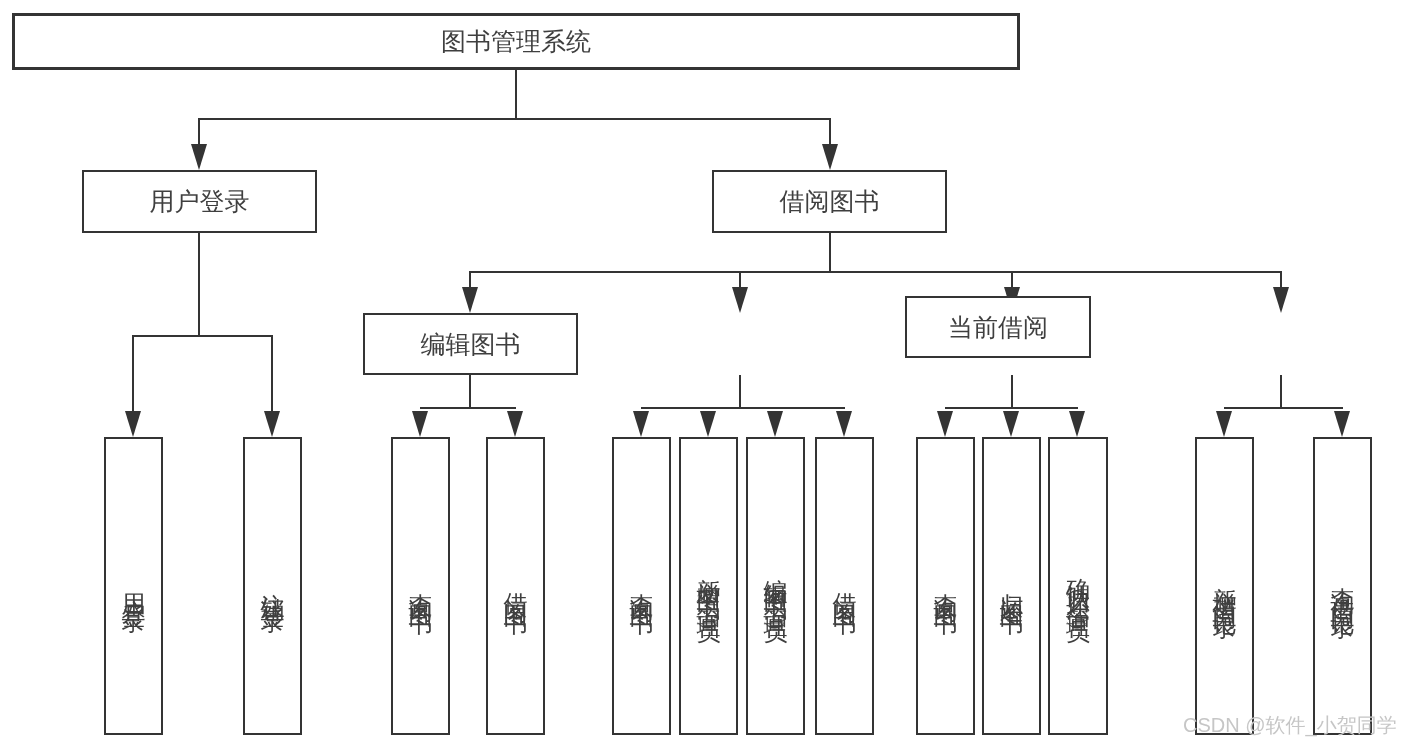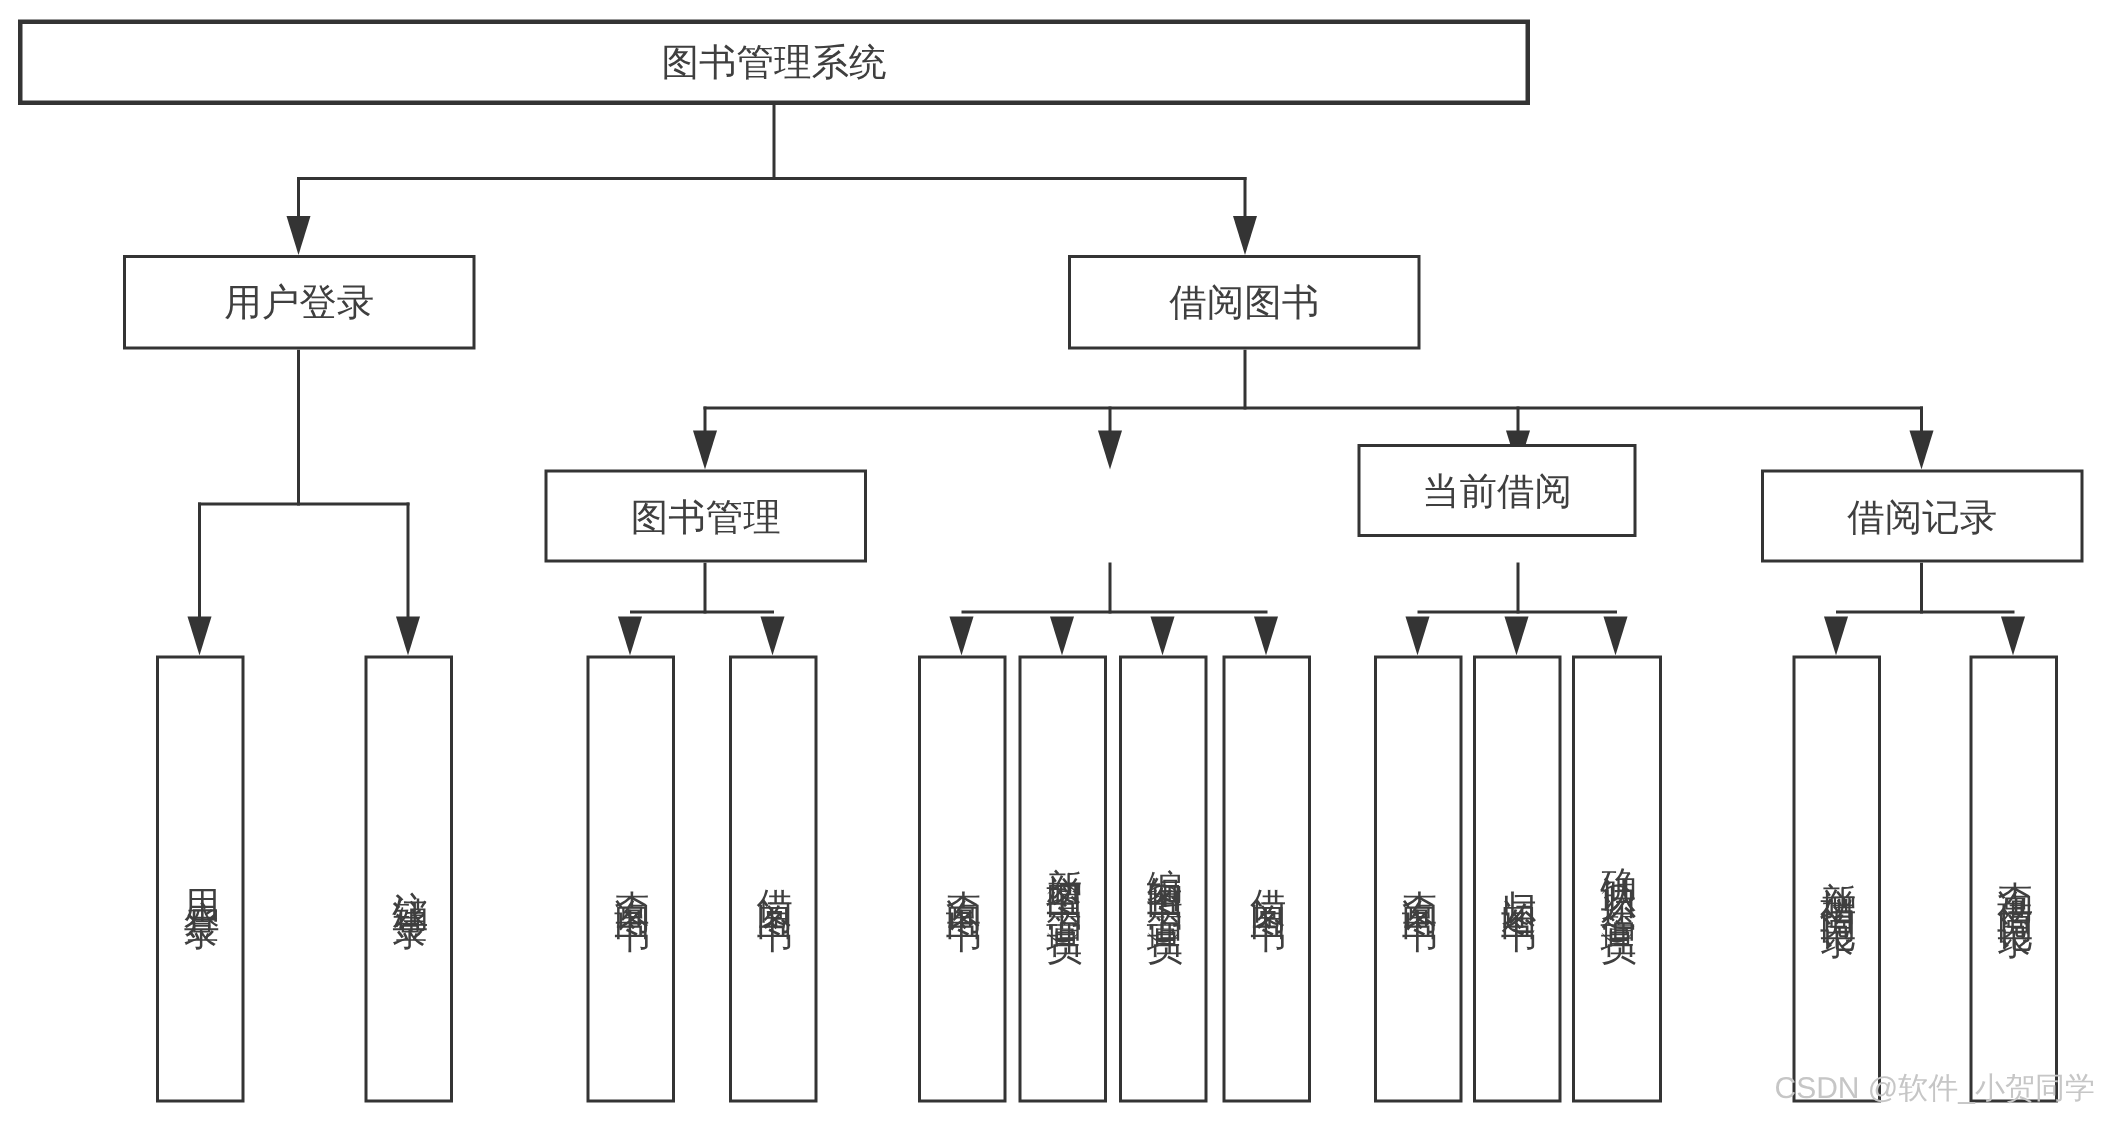--- a/index.html
+++ b/index.html
@@ -106,27 +106,24 @@
   </div>
 
   <div class="box" style="left:82px;top:170px;width:235px;height:63px">
     <span class="lbl">用户登录</span>
   </div>
   <div class="box" style="left:712px;top:170px;width:235px;height:63px">
     <span class="lbl">借阅图书</span>
   </div>
 
   <div class="box" style="left:363px;top:313px;width:215px;height:62px">
-    <span class="lbl">图书管理</span>
+    <span class="lbl">编辑图书</span>
   </div>
   <div class="box" style="left:905px;top:296px;width:186px;height:62px">
     <span class="lbl">当前借阅</span>
-  </div>
-  <div class="box" style="left:1174px;top:313px;width:215px;height:62px">
-    <span class="lbl">借阅记录</span>
   </div>
 
   <div class="box leaf" style="left:104px;top:437px;width:59px;height:298px">
     <span class="lbl">用户登录</span>
   </div>
   <div class="box leaf" style="left:243px;top:437px;width:59px;height:298px">
     <span class="lbl">注销登录</span>
   </div>
 
   <div class="box leaf" style="left:391px;top:437px;width:59px;height:298px">

